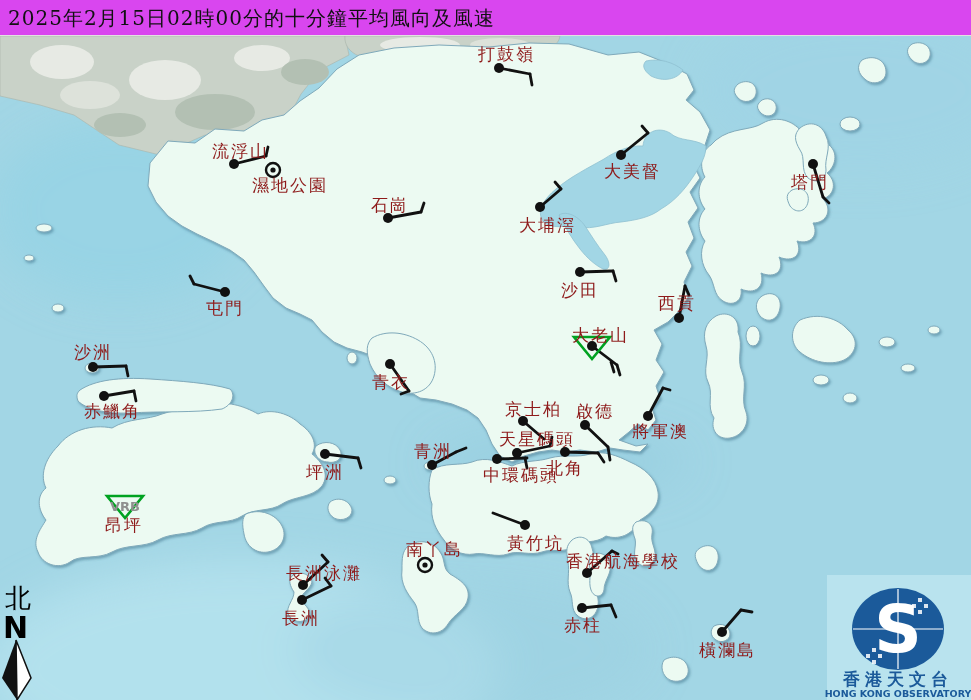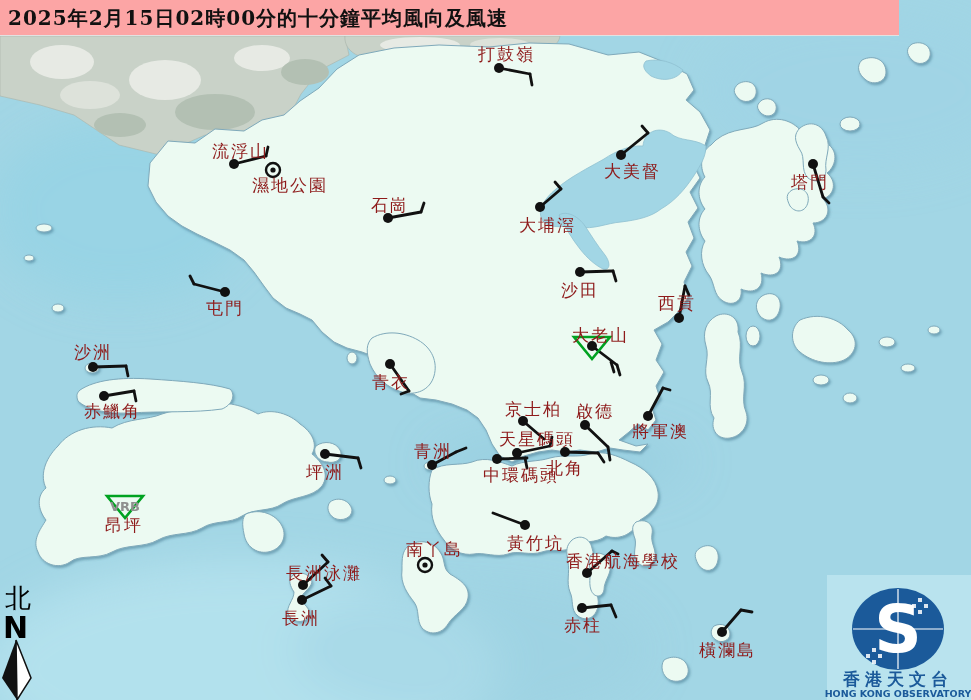--- a/index.html
+++ b/index.html
@@ -1,20 +1,20 @@
 <!DOCTYPE html>
 <html><head>
 <meta charset="utf-8">
 <style>
   html,body{margin:0;padding:0;background:#888;}
   .stage{position:relative;width:971px;height:700px;overflow:hidden;background:#a2d6e5;
          font-family:"DejaVu Sans",sans-serif;}
   .map-svg{position:absolute;left:0;top:0;}
-  .title-bar{position:absolute;left:0;top:0;width:899px;height:36px;background:#fca5a5;
-             border-bottom:1px solid #e2e2e2;box-sizing:border-box;font-weight:bold;}
+  .title-bar{position:absolute;left:0;top:0;width:971px;height:36px;background:#d946ef;
+             border-bottom:1px solid #e2e2e2;box-sizing:border-box;}
   .map-title{position:absolute;left:8px;top:5px;font-family:"DejaVu Serif",serif;
              font-size:20px;color:#111;letter-spacing:1px;white-space:nowrap;}
   
   .land{fill:#ecfaf2;stroke:#7fa9ba;stroke-width:1;stroke-linejoin:round;}
   .sea-overlay{fill:#a2d6e5;stroke:#8fc0d0;stroke-width:.8;}
   .urban{fill:#c9d2c8;stroke:#a9b4a9;stroke-width:.6;}
   .barb{stroke:#111;stroke-width:2.8;stroke-linecap:round;fill:none;}
   .stn-dot{fill:#111;}
   .calm-ring{fill:none;stroke:#111;stroke-width:2.4;}
   .calm-dot{fill:#111;}

